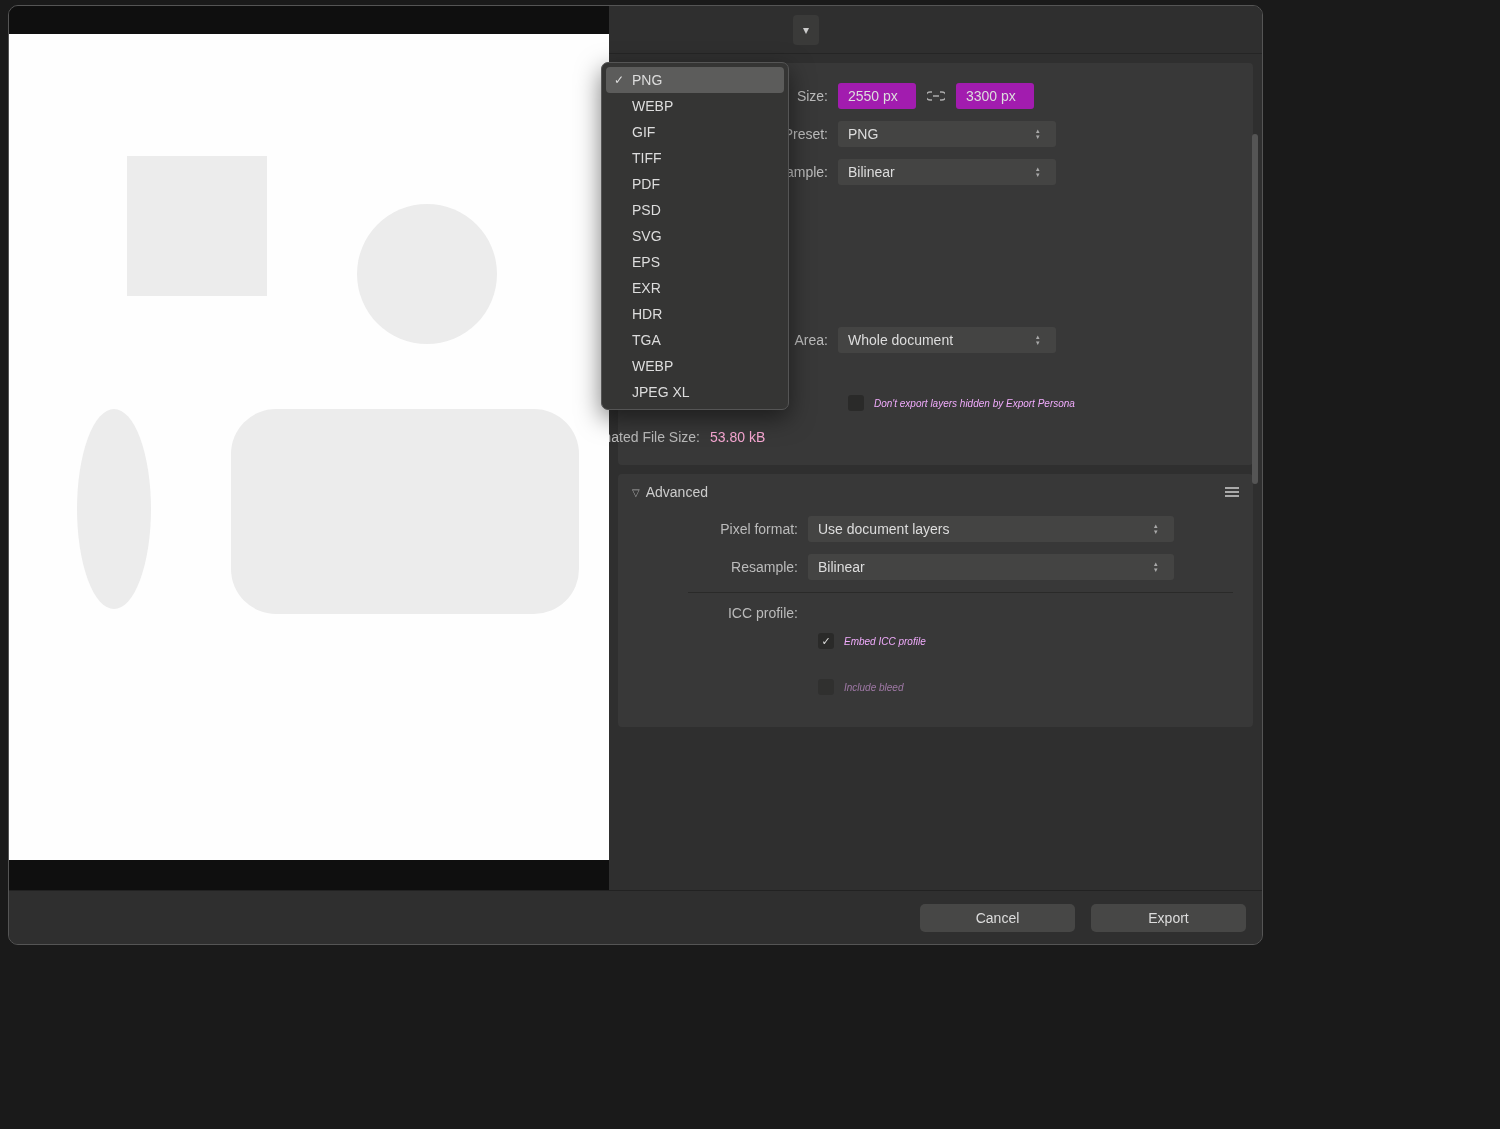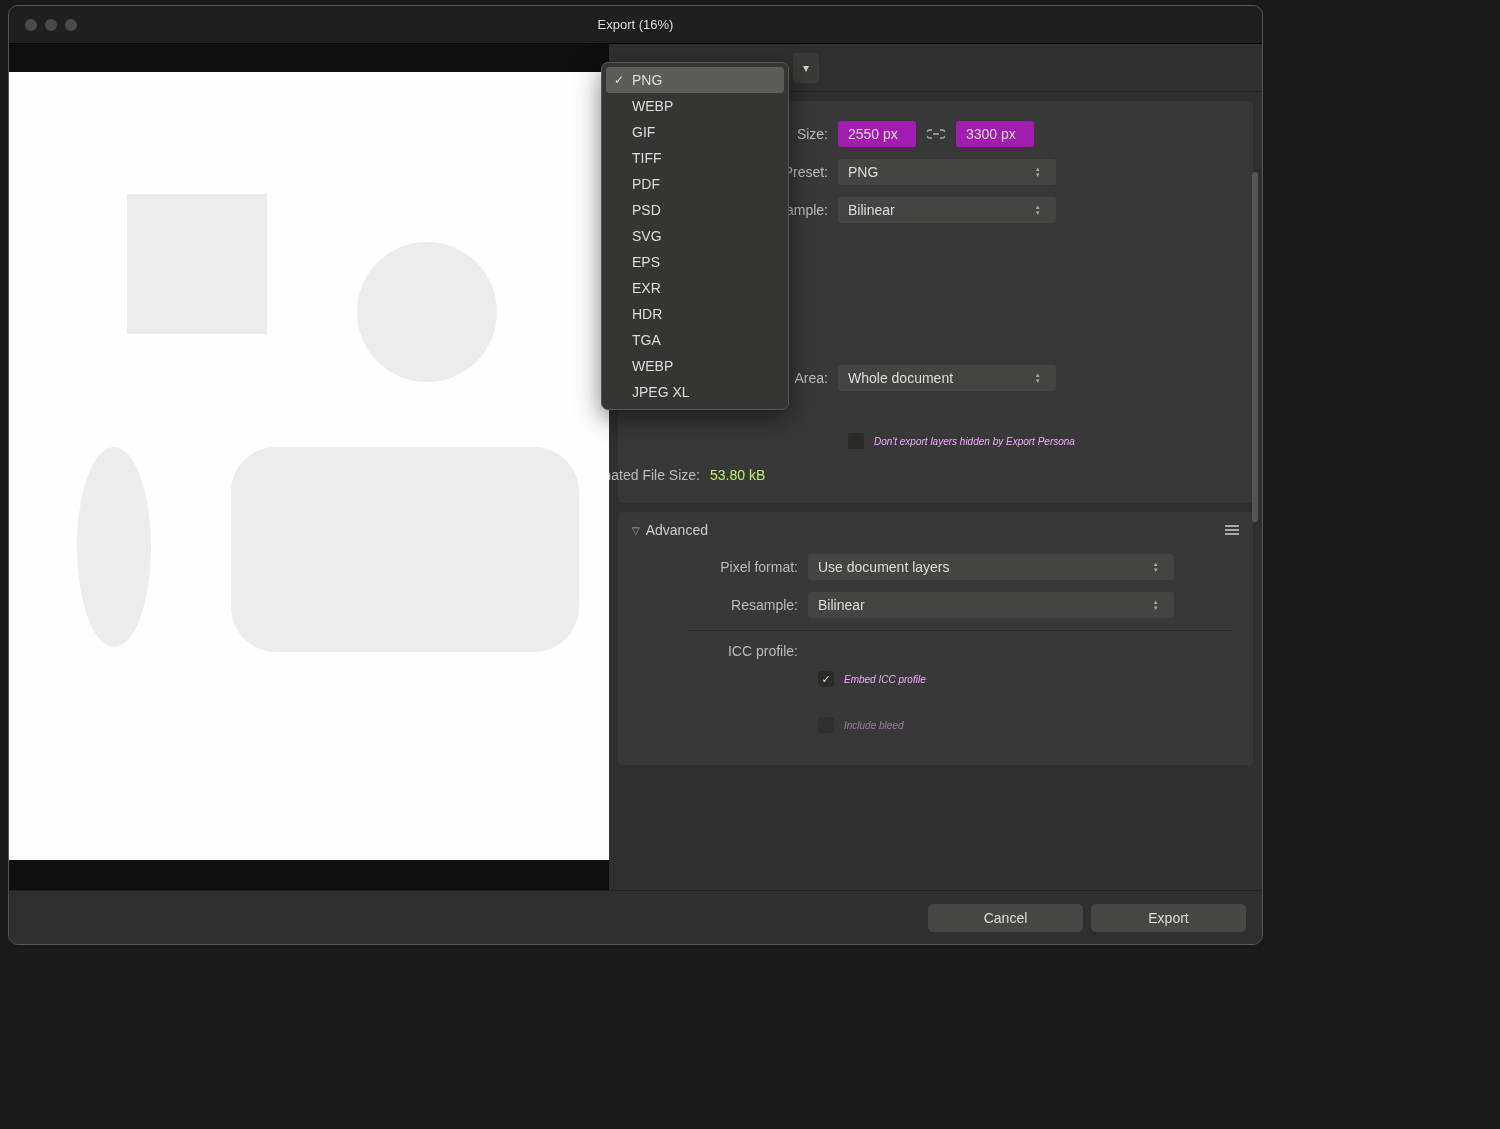--- a/index.html
+++ b/index.html
@@ -147,21 +147,21 @@
     }
     .checkbox-label { color: #f0abfc; font-size: 10px; font-style: italic; }
     
     .info-row {
       display: flex;
       align-items: center;
       gap: 10px;
       margin-top: 18px;
     }
     .info-label { width: 190px; text-align: right; color: #bbb; font-size: 14px; margin-left: -128px; }
-    .info-value { color: #bef264; font-size: 14px; }
+    .info-value { color: #f9a8d4; font-size: 14px; }
     
     .section-header {
       display: flex;
       align-items: center;
       justify-content: space-between;
       padding: 10px 14px;
       color: #ccc;
       font-size: 14px;
     }
     .section-header-left { display: flex; align-items: center; gap: 6px; }
@@ -187,21 +187,21 @@
       transform: rotate(-30deg);
     }
     
     .footer {
       height: 54px;
       background: #2f2f2f;
       border-top: 1px solid #222;
       display: flex;
       justify-content: flex-end;
       align-items: center;
-      gap: 8px;
+      gap: 16px;
       padding-right: 16px;
     }
     .footer-btn {
       width: 155px; height: 28px;
       background: #474746;
       border-radius: 5px;
       color: #ddd;
       display: flex; align-items: center; justify-content: center;
       font-size: 14px;
     }
@@ -237,28 +237,20 @@
       right: 4px; top: 128px;
       width: 6px; height: 350px;
       background: #555;
       border-radius: 3px;
     }
   </style>
 </head>
 <body>
 
 <div class="window">
-  <div class="titlebar">
-    <div class="traffic-lights">
-      <div class="traffic-light"></div>
-      <div class="traffic-light"></div>
-      <div class="traffic-light"></div>
-    </div>
-    <div class="title">Export (16%)</div>
-  </div>
 
   <div class="content">
     <div class="preview-panel">
       <div class="preview-black-strip"></div>
       <div class="preview-canvas">
         <div class="shape-square"></div>
         <div class="shape-circle"></div>
         <div class="shape-ellipse"></div>
         <div class="shape-roundrect"></div>
       </div>

